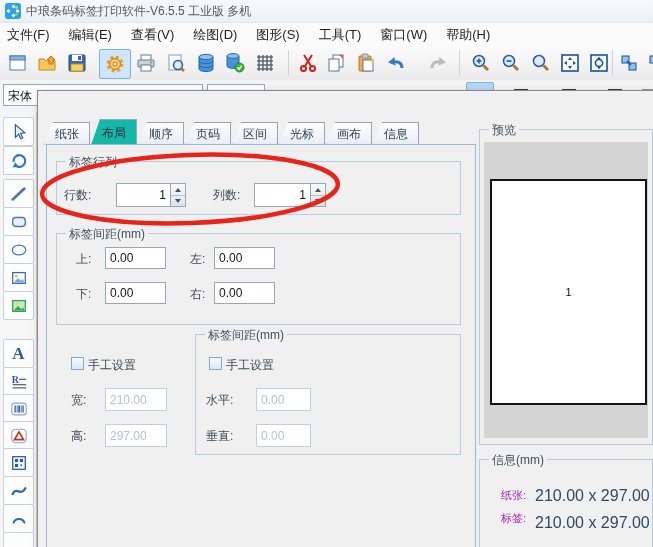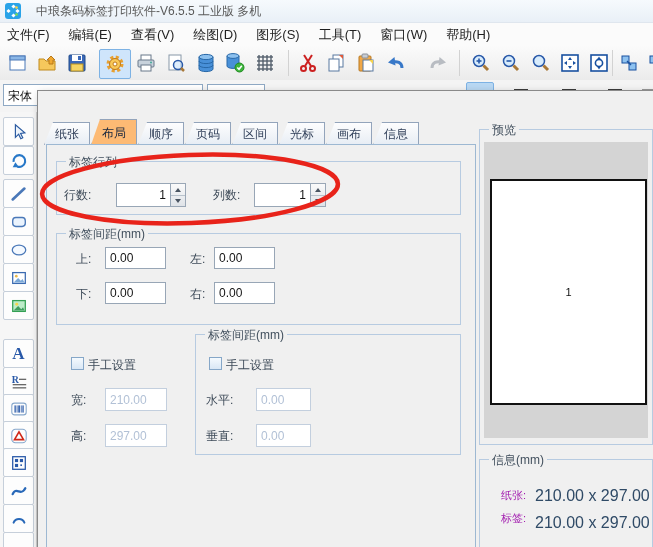--- a/index.html
+++ b/index.html
@@ -29,21 +29,21 @@
   
   #sidetools{left:0;top:112px;width:36px;height:435px;background:#f6f6f6;border-right:1px solid #cfcfcf}
   .ltbtn{position:absolute;left:3px;width:29px;height:27px;background:#fdfdfd;border:1px solid #c6cfda;border-radius:2px;display:flex;align-items:center;justify-content:center}
   
   #dialog{left:37px;top:90px;width:616px;height:457px;background:#f0f0f0;border:1px solid #8a8a8a;box-shadow:2px 3px 8px rgba(0,0,0,.25);overflow:hidden}
   #dlg-titlebar{left:0;top:0;width:100%;height:26px;background:#ffffff;display:flex;align-items:center}
   #dlg-title{font-size:13px;color:#2b2b2b;margin-left:7px}
   #dlg-close{position:absolute;right:8px;top:2px;width:20px;height:20px;font-size:17px;color:#444;display:flex;align-items:center;justify-content:center;cursor:default}
   #tabs{left:6px;top:29px;display:flex;align-items:flex-end;height:25px}
   .tab{width:44px;height:22px;line-height:22px;text-align:center;font-size:12px;color:#31405a;background:linear-gradient(#fdfdfe,#e7edf4);border:1px solid #93a4bb;border-bottom:none;margin-right:1px;clip-path:polygon(9px 0,100% 0,100% 100%,0 100%)}
-  .tab.sel{background:#fdba74;height:25px;line-height:26px;color:#15253d}
+  .tab.sel{background:#14b8a6;height:25px;line-height:26px;color:#15253d}
   #tabpanel{left:8px;top:53px;width:428px;height:404px;border:1px solid #9db8d2;background:#f0f0f0}
   .grp{position:absolute;border:1px solid #b7cbe1}
   .grp-label{position:absolute;top:-8px;left:9px;background:#f0f0f0;padding:0 3px;font-size:12px;color:#42505e;white-space:nowrap}
   .lbl{position:absolute;font-size:12px;color:#3d4a58;white-space:nowrap}
   .fld{position:absolute;background:#fff;border:1px solid #98a6b6;font-size:12px;color:#141414;padding:2px 4px;box-sizing:border-box;font-family:inherit;outline:none}
   .fld.num{text-align:right}
   .fld.dis{color:#b2c1d6;border-color:#c3cfde}
   .spin{position:absolute;width:15px;border:1px solid #9aa7b6;border-left:none;box-sizing:border-box;background:linear-gradient(#fafafa,#dfe3e8)}
   .spin .up,.spin .dn{position:absolute;left:0;width:100%;height:50%;display:flex;align-items:center;justify-content:center}
   .spin .up{top:0;border-bottom:1px solid #b8c2cc}
@@ -68,21 +68,21 @@
     <rect x="0" y="0" width="16" height="16" rx="3" fill="#29a3e8"></rect>
     <g fill="#ffffff">
         <rect x="7" y="2" width="3" height="3" transform="rotate(45 8.5 3.5)"></rect>
         <rect x="7" y="11" width="3" height="3" transform="rotate(45 8.5 12.5)"></rect>
         <rect x="2" y="6.5" width="3" height="3" transform="rotate(45 3.5 8)"></rect>
         <rect x="11" y="6.5" width="3" height="3" transform="rotate(45 12.5 8)"></rect>
       </g>
     <circle cx="11.5" cy="4.5" r="1.3" fill="#ffd23e"></circle>
       <circle cx="11.5" cy="11.5" r="1.3" fill="#7ee04a"></circle>
   </svg>
-  <span class="ttext" style="margin-left:36px">中琅条码标签打印软件-V6.5.5 工业版 多机</span>
+  <span class="ttext" style="margin-left:26px">中琅条码标签打印软件-V6.5.5 工业版 多机</span>
 </div>
 
 <div class="abs" id="menubar">
   <span class="menu-item">文件(F)</span>
   <span class="menu-item">编辑(E)</span>
   <span class="menu-item">查看(V)</span>
   <span class="menu-item">绘图(D)</span>
   <span class="menu-item">图形(S)</span>
   <span class="menu-item">工具(T)</span>
   <span class="menu-item">窗口(W)</span>

